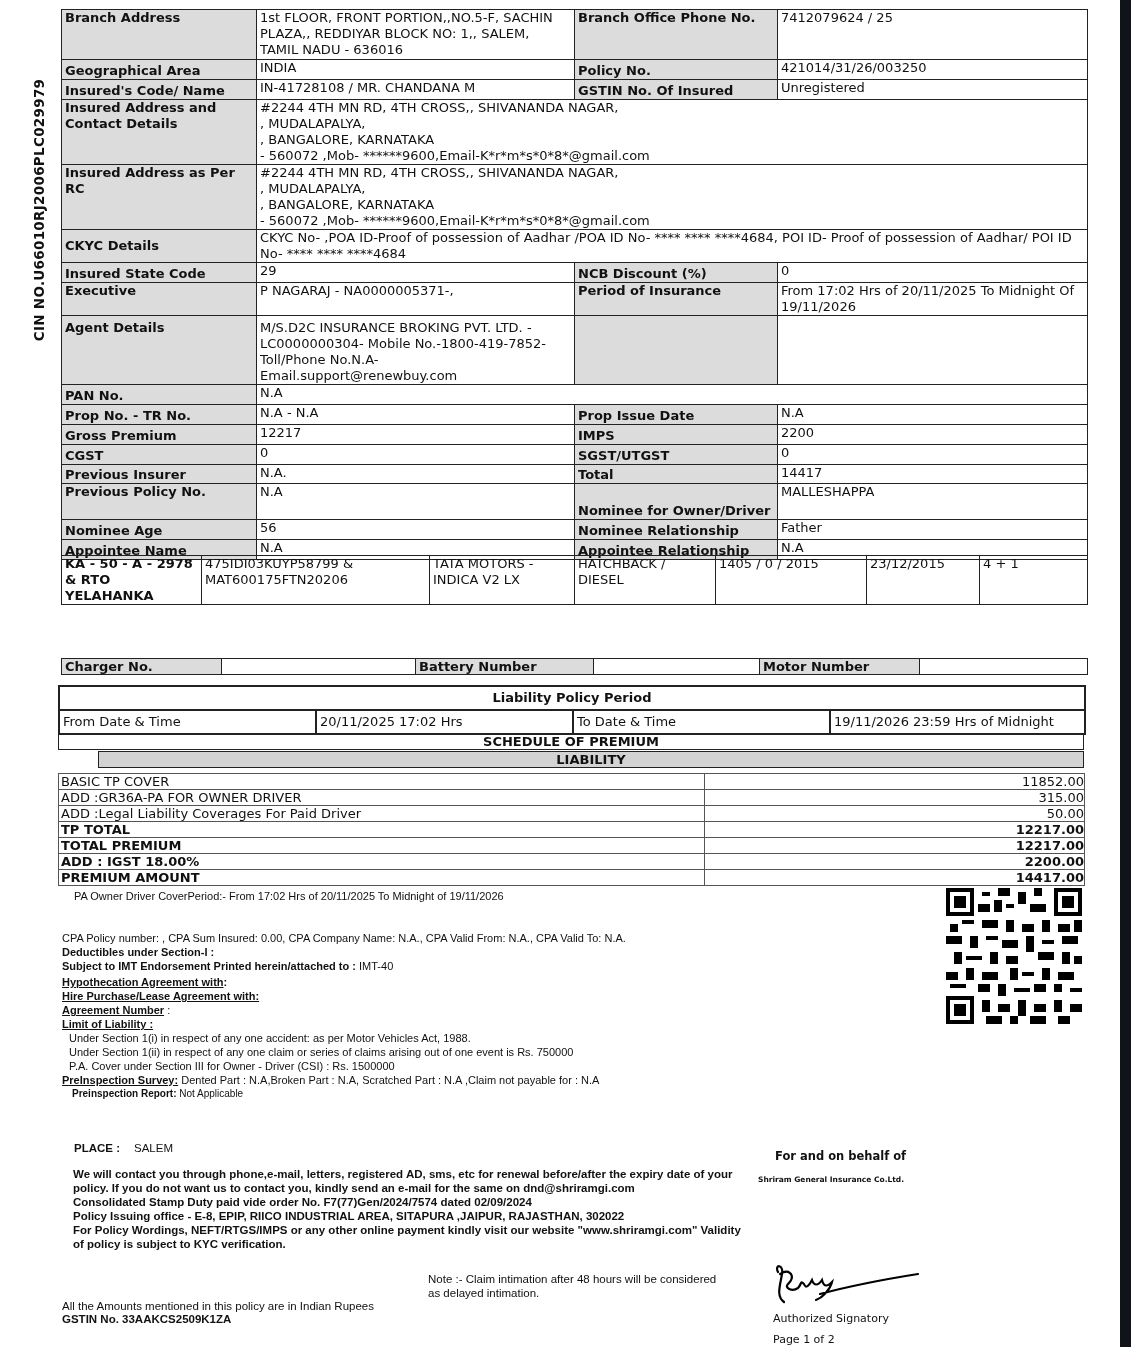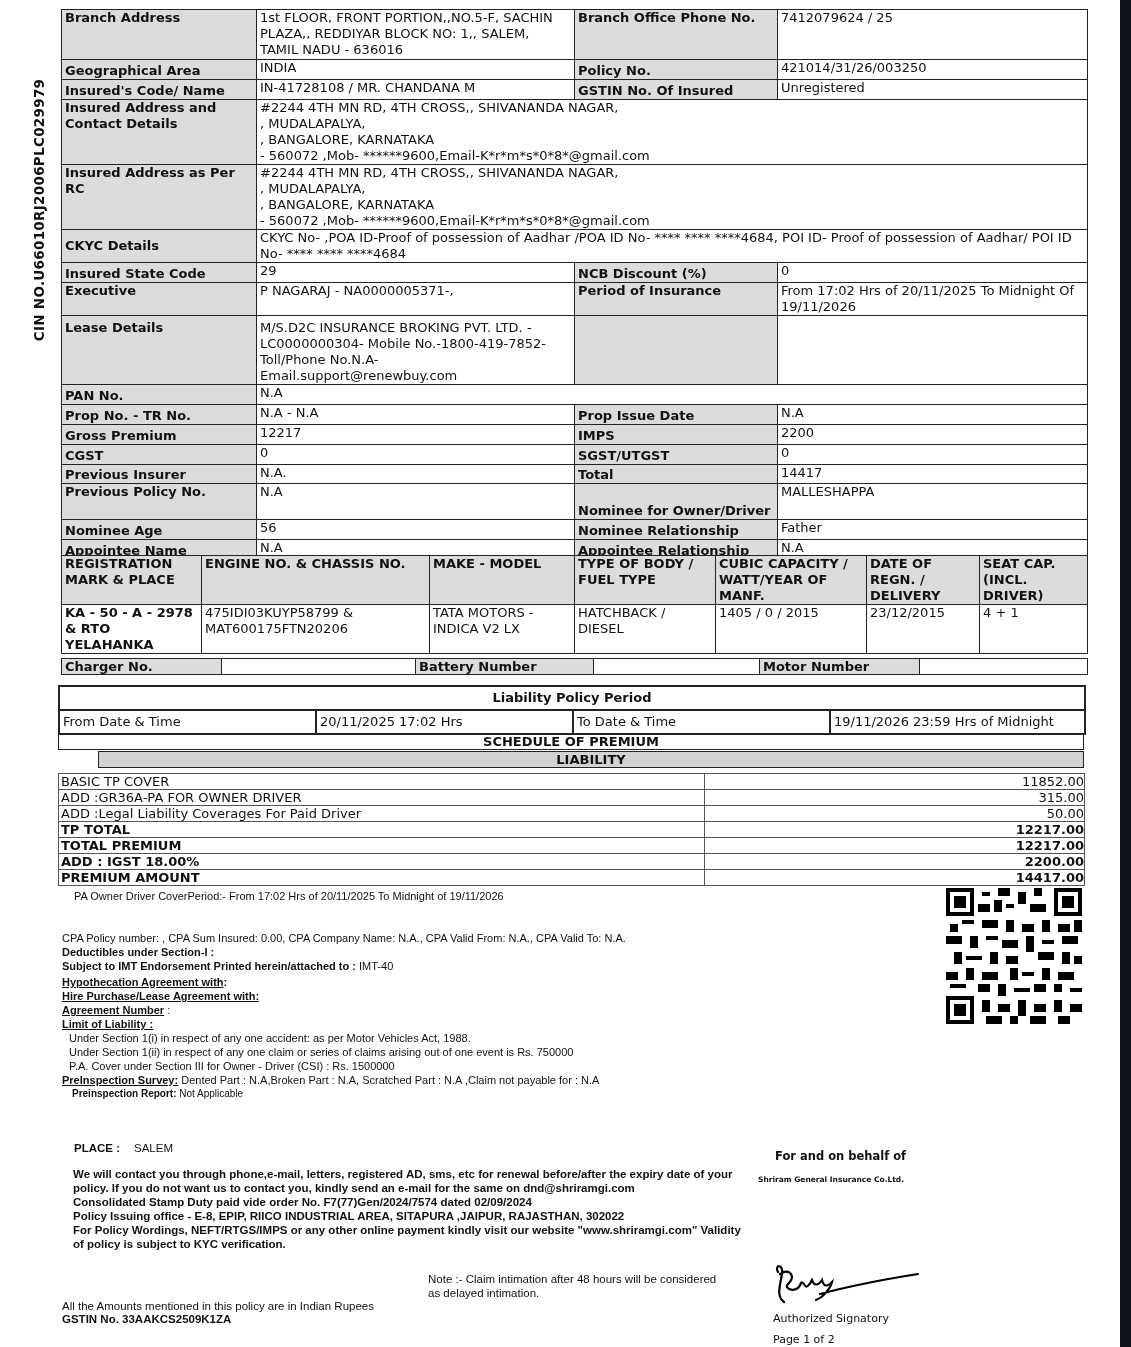--- a/index.html
+++ b/index.html
@@ -121,21 +121,21 @@
     <td class="l">NCB Discount (%)</td>
     <td class="v">0</td>
   </tr>
   <tr style="height:32px">
     <td class="lt">Executive</td>
     <td class="v">P NAGARAJ - NA0000005371-,</td>
     <td class="lt">Period of Insurance</td>
     <td class="v b">From 17:02 Hrs of 20/11/2025 To Midnight Of 19/11/2026</td>
   </tr>
   <tr style="height:68px">
-    <td class="lt" style="padding-top:4px">Lease Details</td>
+    <td class="lt" style="padding-top:4px">Agent Details</td>
     <td class="v" style="padding-top:4px">M/S.D2C INSURANCE BROKING PVT. LTD. - LC0000000304- Mobile No.-1800-419-7852- Toll/Phone No.N.A- Email.support@renewbuy.com</td>
     <td class="lt"></td>
     <td class="v"></td>
   </tr>
   <tr style="height:20px">
     <td class="l">PAN No.</td>
     <td class="v" colspan="3">N.A</td>
   </tr>
   <tr style="height:20px">
     <td class="l">Prop No. - TR No.</td>
@@ -186,29 +186,20 @@
   <colgroup>
       <col style="width:140px">
       <col style="width:228px">
       <col style="width:145px">
       <col style="width:141px">
       <col style="width:151px">
       <col style="width:113px">
       <col style="width:108px">
     </colgroup>
   <tbody>
-      <tr class="head">
-    <td>REGISTRATION MARK &amp; PLACE</td>
-    <td>ENGINE NO. &amp; CHASSIS NO.</td>
-    <td>MAKE - MODEL</td>
-    <td>TYPE OF BODY / FUEL TYPE</td>
-    <td>CUBIC CAPACITY / WATT/YEAR OF MANF.</td>
-    <td>DATE OF REGN. / DELIVERY</td>
-    <td>SEAT CAP. (INCL. DRIVER)</td>
-  </tr>
   <tr class="row">
     <td style="font-weight:bold">KA - 50 - A - 2978 &amp; RTO YELAHANKA</td>
     <td>475IDI03KUYP58799 &amp; MAT600175FTN20206</td>
     <td>TATA MOTORS - INDICA V2 LX</td>
     <td>HATCHBACK / DIESEL</td>
     <td>1405 / 0 / 2015</td>
     <td>23/12/2015</td>
     <td>4 + 1</td>
   </tr>
 </tbody>

